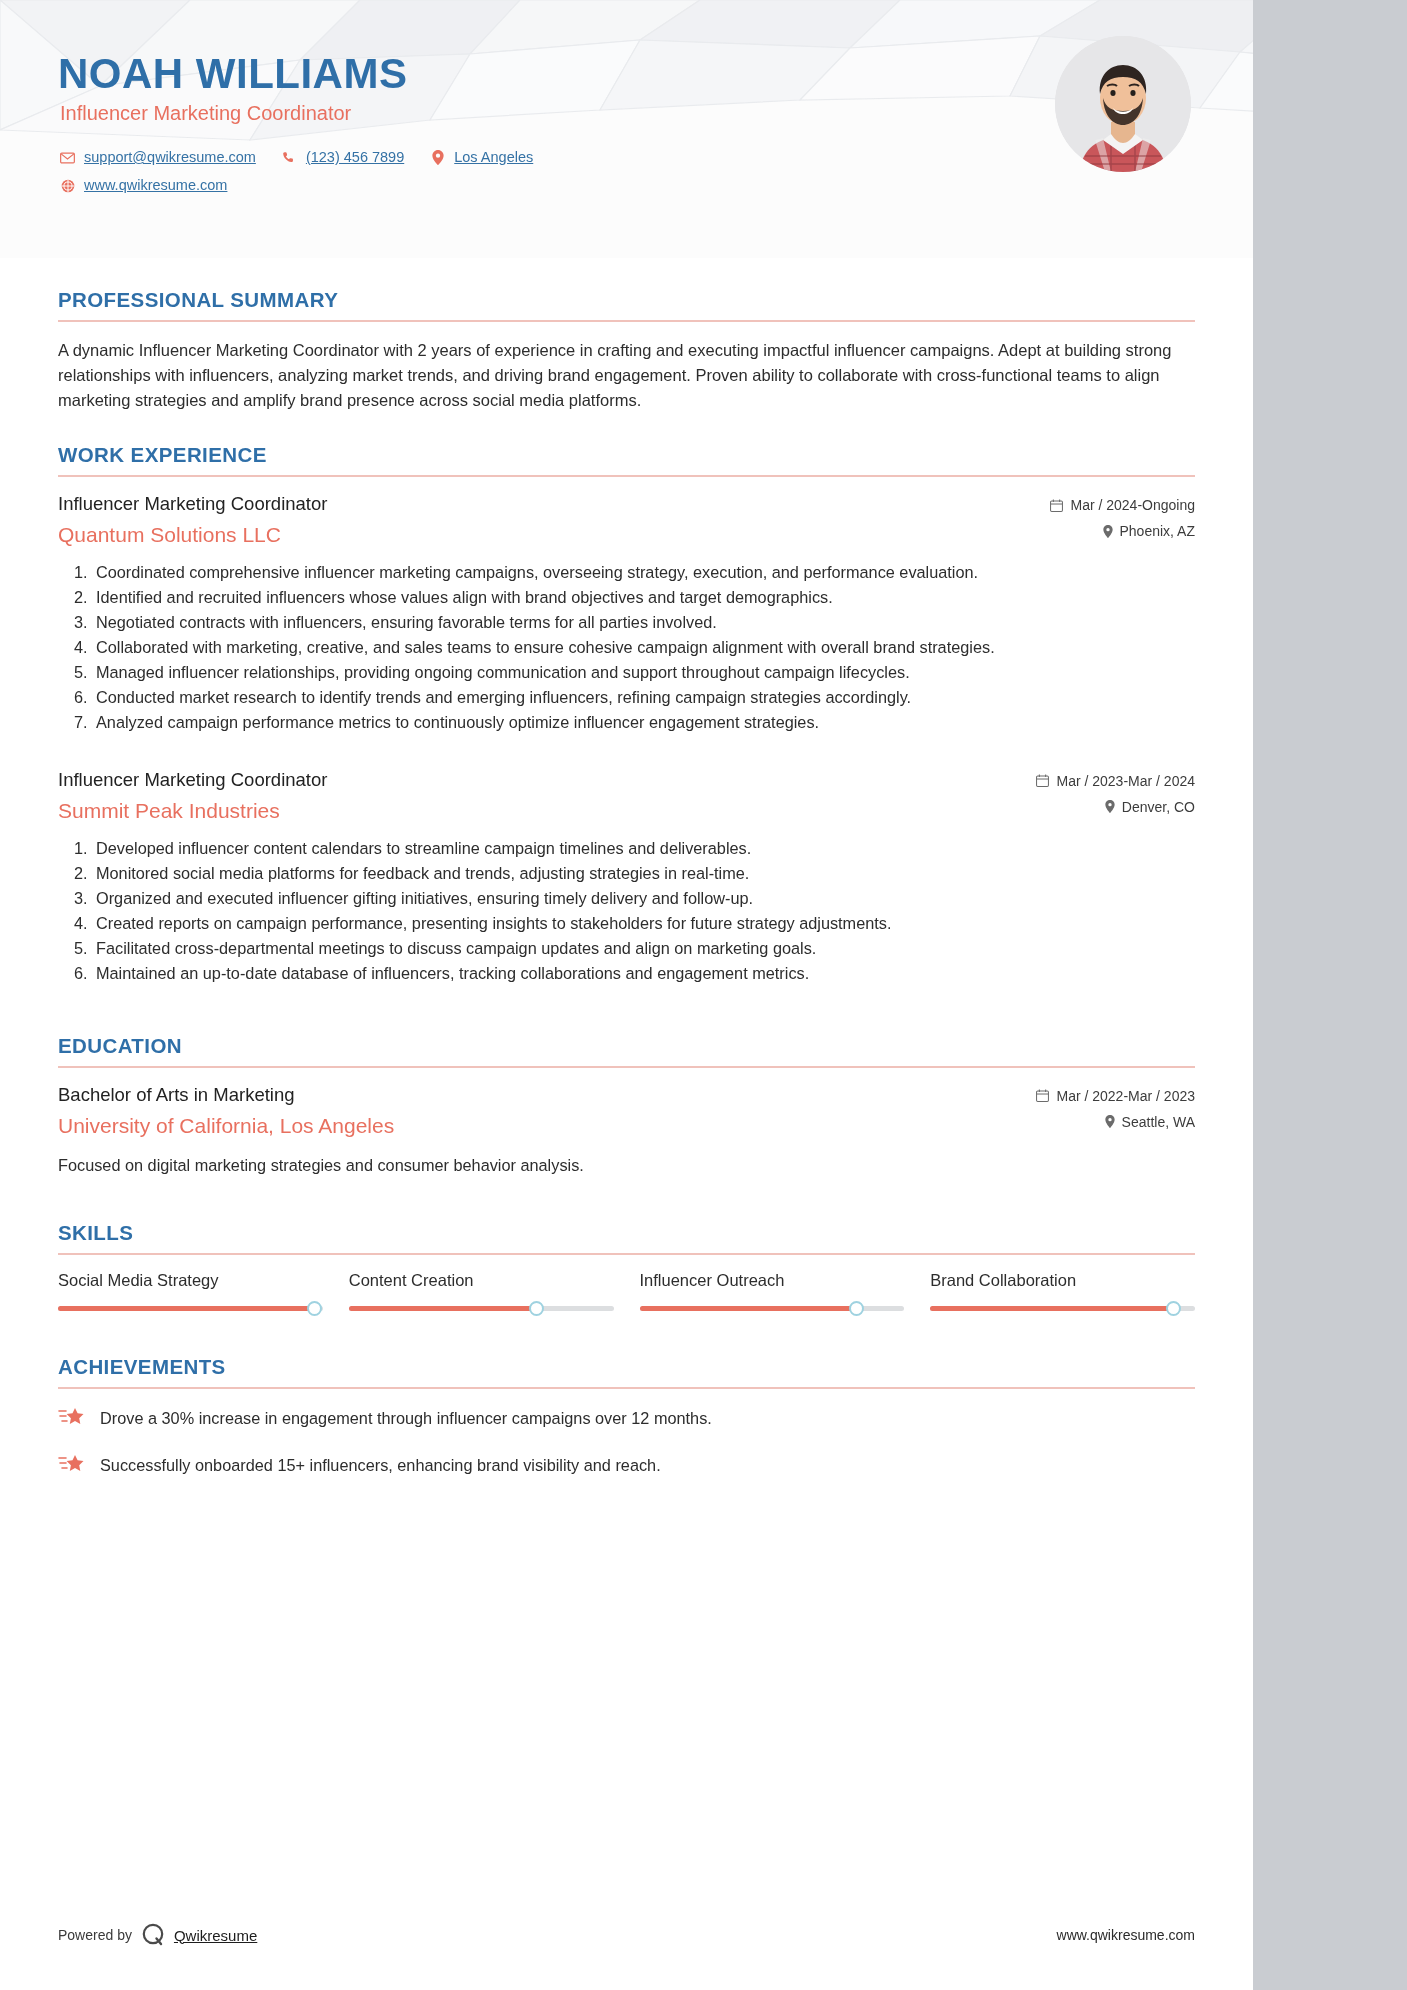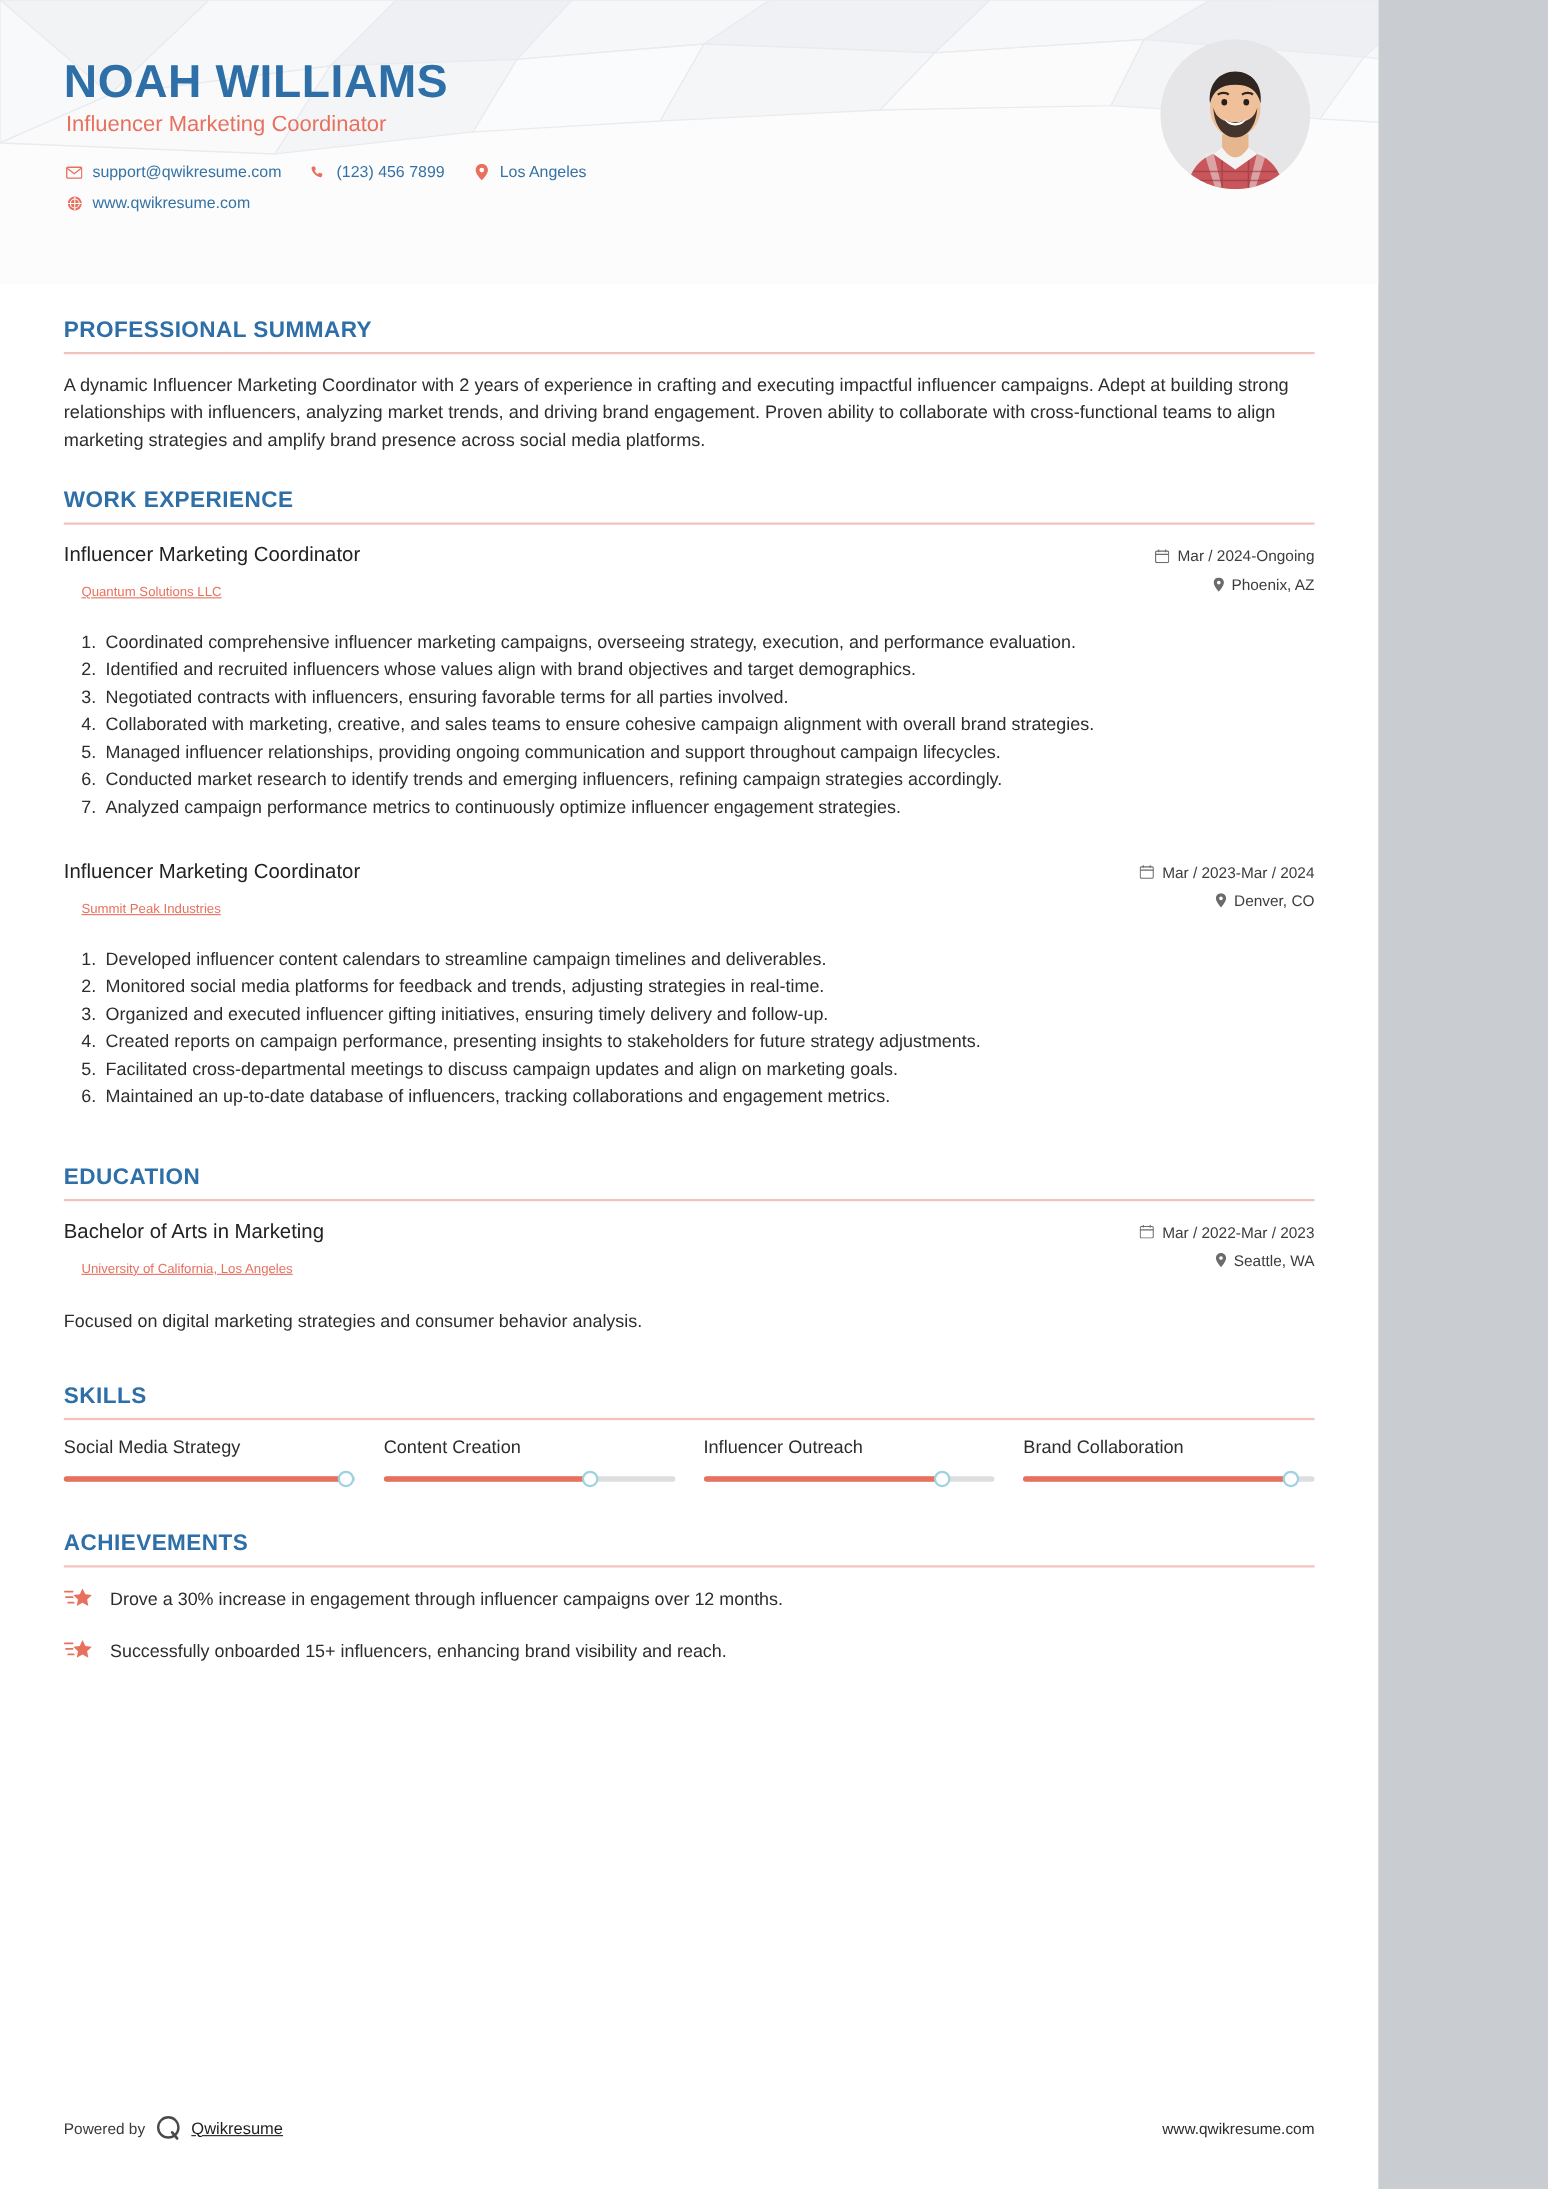--- a/index.html
+++ b/index.html
@@ -51,26 +51,27 @@
   }
   .contact-row {
     display: flex;
     align-items: center;
     gap: 0px;
     margin: 0 0 12px 2px;
     flex-wrap: wrap;
   }
   .contact-item {
     display: flex;
-    align-items: flex-start;
+    align-items: flex-end;
     gap: 9px;
     margin-right: 26px;
     font-size: 14.5px;
     color: #3572a5;
     white-space: nowrap;
+    text-decoration: underline;
   }
   .contact-item .ic {
     color: #e8705f;
     display: inline-flex;
     align-items: center;
     justify-content: center;
     width: 15px;
     height: 15px;
   }
   .contact-item .ic svg { display:block; }
@@ -120,24 +121,23 @@
     align-items: flex-start;
   }
   .entry-left { flex: 1 1 auto; }
   .entry-title {
     font-size: 18.5px;
     color: #222;
     margin: 0 0 8px 0;
     font-weight: 400;
   }
   .entry-org {
-    font-size: 12px;
+    font-size: 21px;
     color: #e8705f;
-    margin: 16px;
-    text-decoration: underline;
+    margin: 0;
   }
   .entry-right {
     flex: 0 0 auto;
     text-align: right;
     padding-top: 4px;
   }
   .meta-line {
     display: flex;
     align-items: center;
     justify-content: flex-end;

